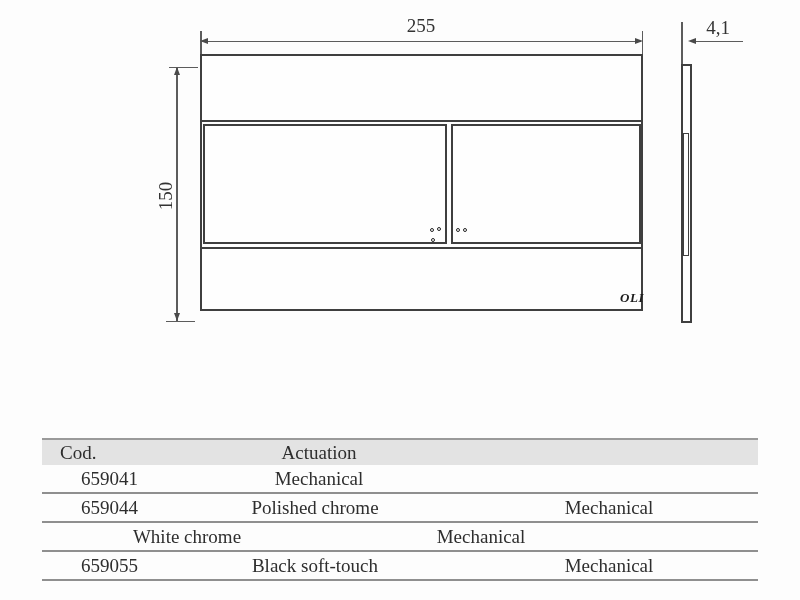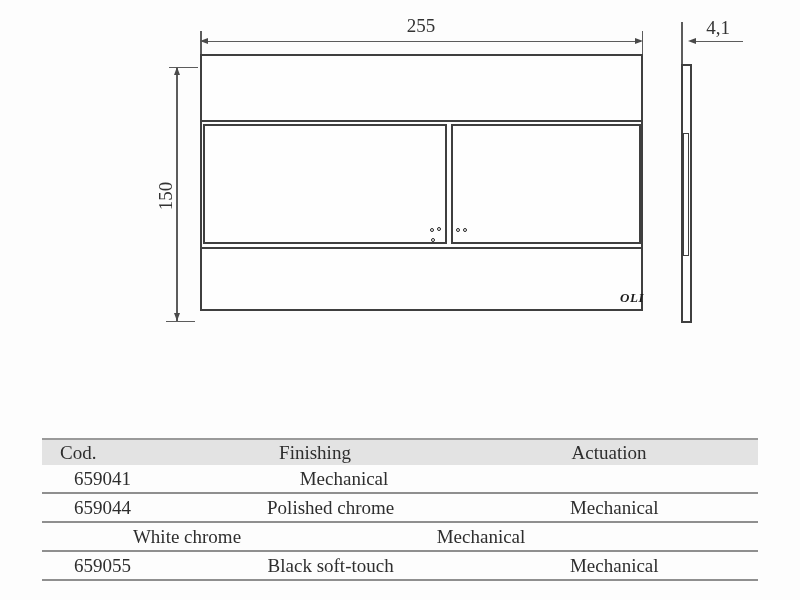--- a/index.html
+++ b/index.html
@@ -63,21 +63,21 @@
   .spec-table { position: absolute; left: 42px; top: 438px; width: 716px; font-size: 19px; }
   .t-row { display: flex; width: 100%; }
   .t-header {
     background: #e3e3e3; border-top: 2px solid #9a9a9a;
     height: 27px; align-items: center;
   }
   .t-data {
     height: 29px; border-bottom: 2px solid #8f8f8f;
     align-items: center; background: transparent;
   }
-  .c1 { width: 128px; text-align: left; padding-left: 7px; margin-left: 25px; }
+  .c1 { width: 128px; text-align: center; padding-left: 7px; }
   .c1h { width: 128px; text-align: left; padding-left: 18px; }
   .c2 { width: 290px; text-align: center; }
   .c3 { width: 298px; text-align: center; }
 </style>
 </head>
 <body>
 
 <div class="canvas">
 
   <div class="dim-label" style="left:381px; top:15px; width:80px;">255</div>
@@ -115,21 +115,20 @@
   <div class="profile"></div>
   <div class="profile-btn"></div>
   <div class="dimline" style="left:681px; top:22px; width:1.5px; height:42px;"></div>
   <div class="dimline" style="left:695px; top:40.5px; width:48px; height:1.5px;"></div>
   <div class="arr arr-left" style="left:688px; top:38px;"></div>
   <div class="dim-label" style="left:694px; top:17px; width:48px;">4,1</div>
 
   <div class="spec-table">
     <div class="t-row t-header">
       <div class="c1h">Cod.</div>
-      <div class="c2">Finishing</div>
       <div class="c3">Actuation</div>
     </div>
     <div class="t-row t-data">
       <div class="c1">659041</div>
       <div class="c3">Mechanical</div>
     </div>
     <div class="t-row t-data">
       <div class="c1">659044</div>
       <div class="c2">Polished chrome</div>
       <div class="c3">Mechanical</div>

